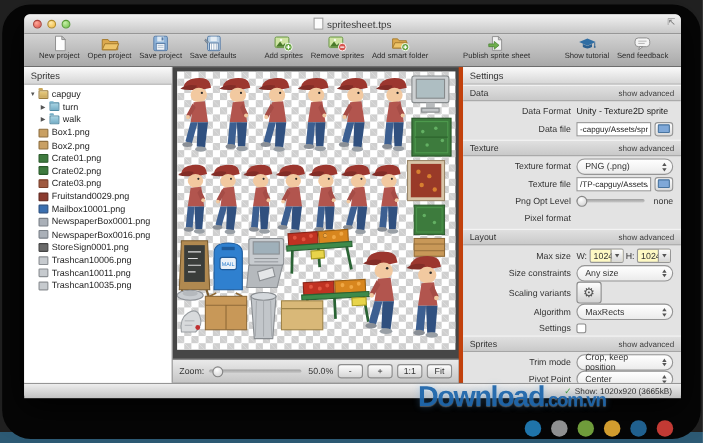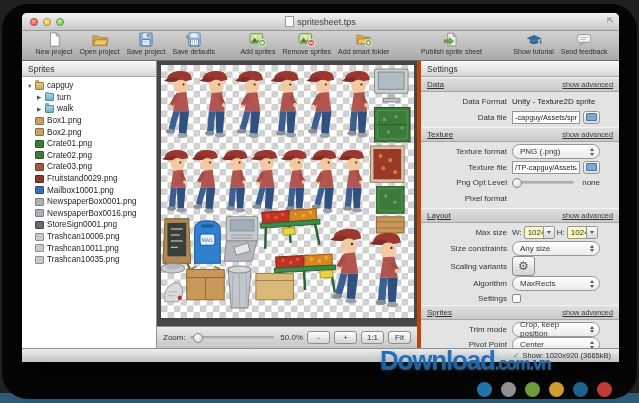--- a/index.html
+++ b/index.html
@@ -66,23 +66,23 @@
   .slider{width:84px;height:3px;background:linear-gradient(#9f9f9f,#c8c8c8);border-radius:2px;position:relative;flex:none;}
   .thumb{position:absolute;top:-3.5px;width:10px;height:10px;border-radius:50%;
          background:radial-gradient(circle at 40% 30%,#fff,#cdcdcd);border:1px solid #868686;box-sizing:border-box;}
   .zval{width:28px;text-align:right;}
   .zbtn{min-width:23px;height:13px;background:linear-gradient(#fefefe,#d5d5d5);border:1px solid #8d8d8d;
         border-radius:3px;font-size:8px;color:#333;display:flex;align-items:center;justify-content:center;box-sizing:border-box;padding:0 2px;}
 
   
   .settings{flex:1;background:#e3e3e3;font-size:8px;color:#333;overflow:hidden;}
   .sechead{height:13px;background:linear-gradient(#e0e0e0,#c9c9c9);border-top:1px solid #f4f4f4;border-bottom:1px solid #a5a5a5;
-           display:flex;align-items:center;justify-content:space-between;padding:0 6px;text-decoration:underline;}
+           display:flex;align-items:center;justify-content:space-between;padding:0 6px;}
   .adv{font-size:7.3px;color:#3c3c3c;}
-  .srow{display:flex;align-items:center;min-height:15.5px;padding-right:19px;}
+  .srow{display:flex;align-items:center;min-height:15.5px;padding-right:7px;margin-left:12px;}
   .slab{width:86px;text-align:right;padding-right:5px;flex:none;font-size:8px;}
   .pval{font-size:8px;color:#222;}
   .dd{flex:1;height:15px;background:linear-gradient(#fff,#ebebeb);border:1px solid #969696;border-radius:8px;
       display:flex;align-items:center;padding:0 13px 0 7px;position:relative;box-sizing:border-box;}
   .dda{position:absolute;right:5px;top:3px;}
   .dda i{display:block;width:0;height:0;border-left:2.8px solid transparent;border-right:2.8px solid transparent;}
   .dda .u{border-bottom:3.4px solid #555;margin-bottom:1.4px;}
   .dda .d{border-top:3.4px solid #555;}
   .tin{flex:1;height:13px;border:1px solid #969696;background:#fff;font-size:7.3px;color:#222;
        font-family:"Liberation Sans",sans-serif;padding:0 2px;min-width:0;box-sizing:border-box;}

